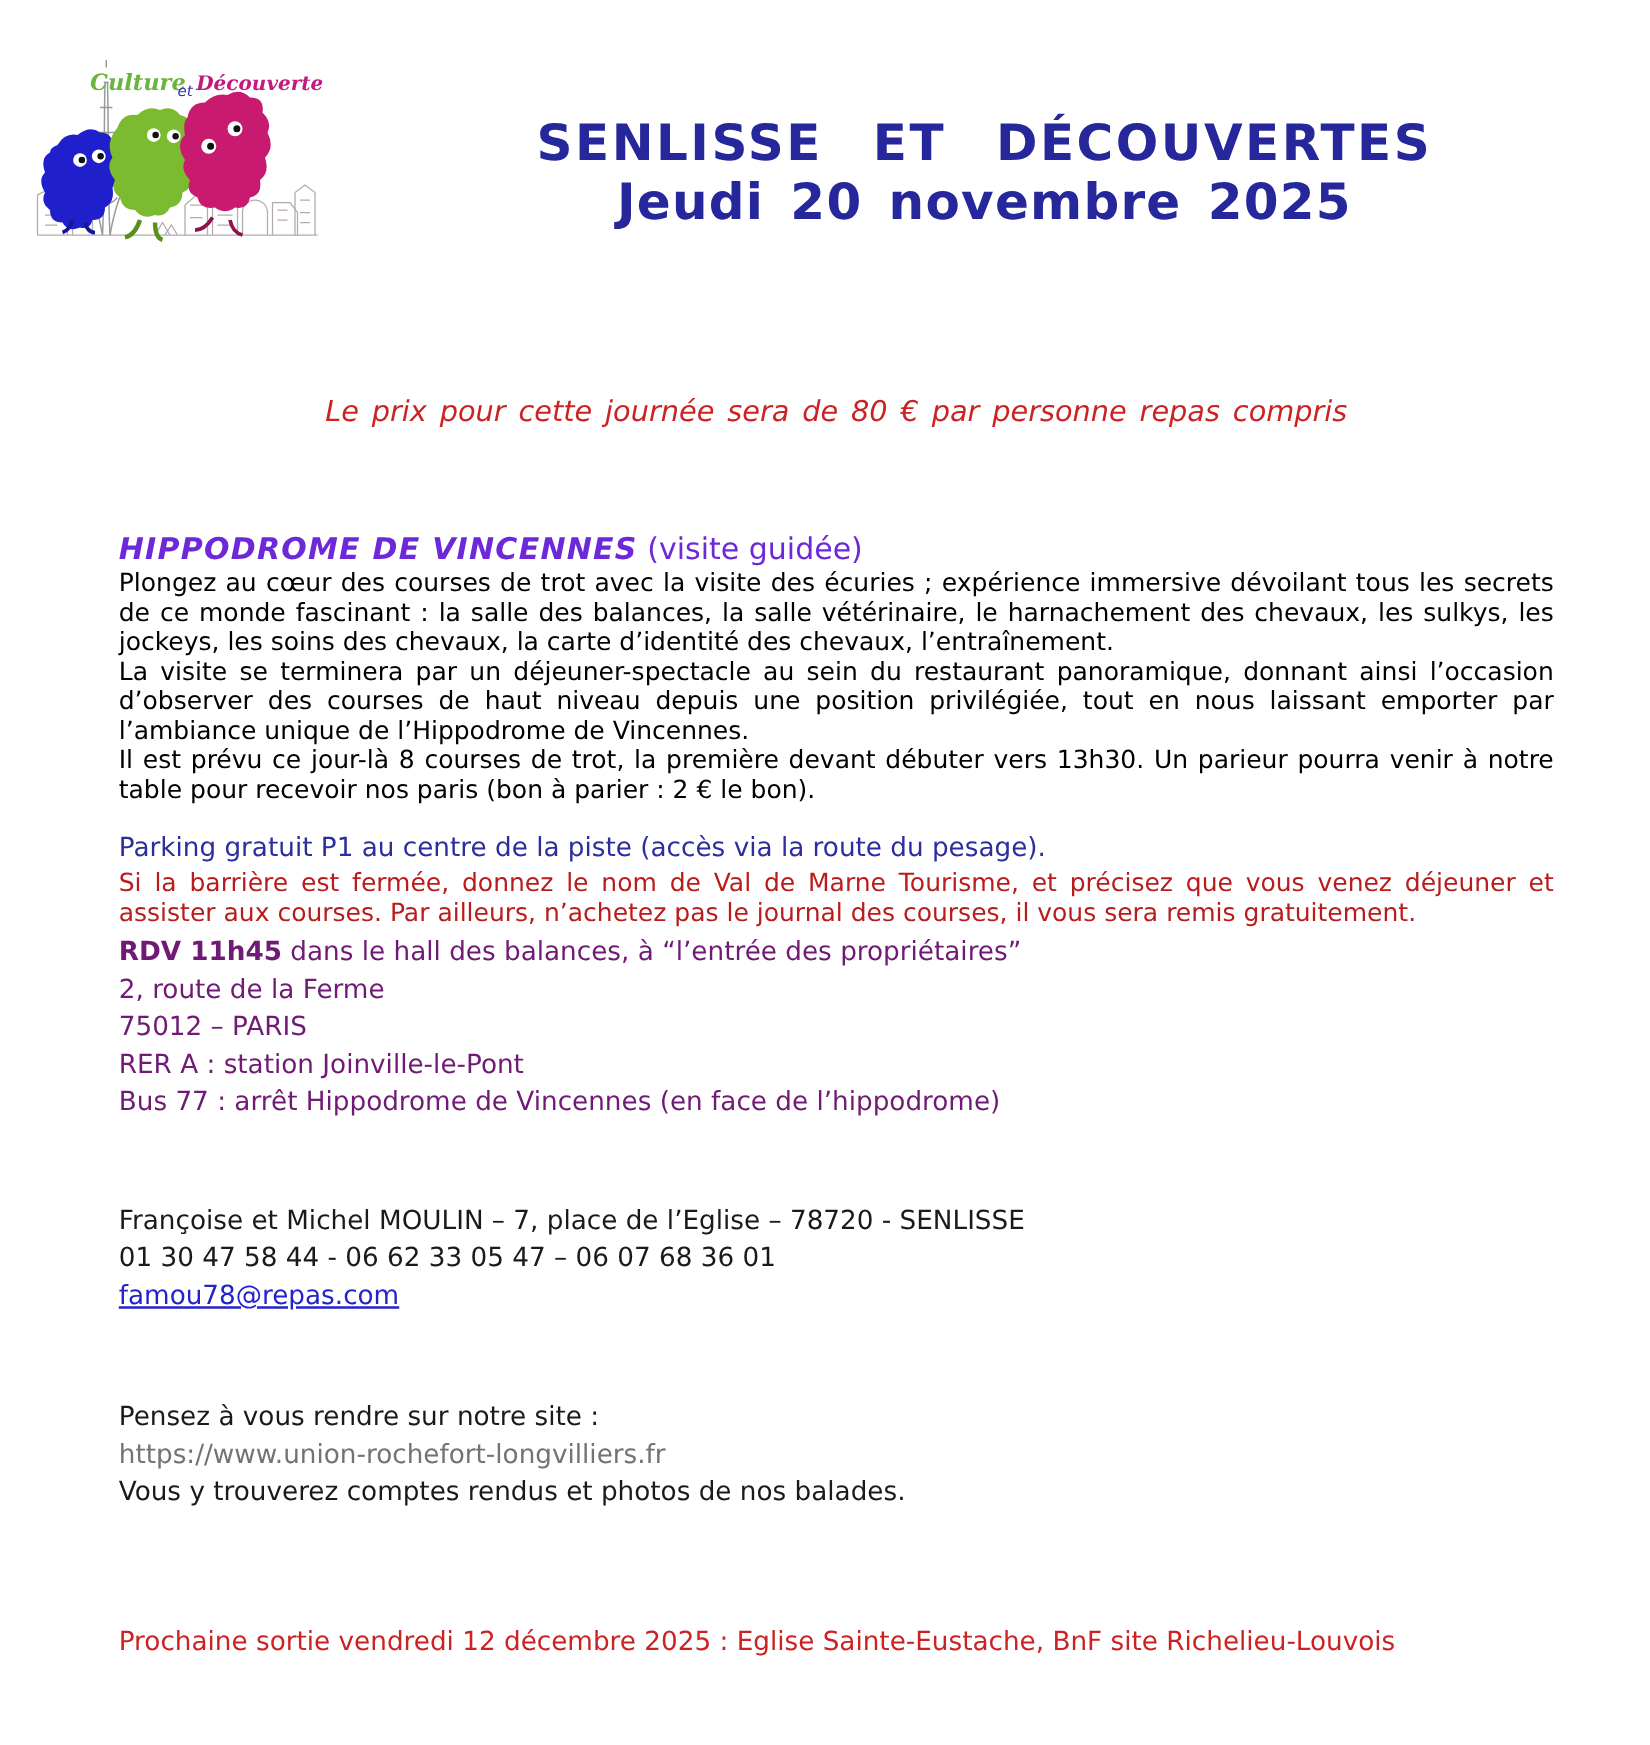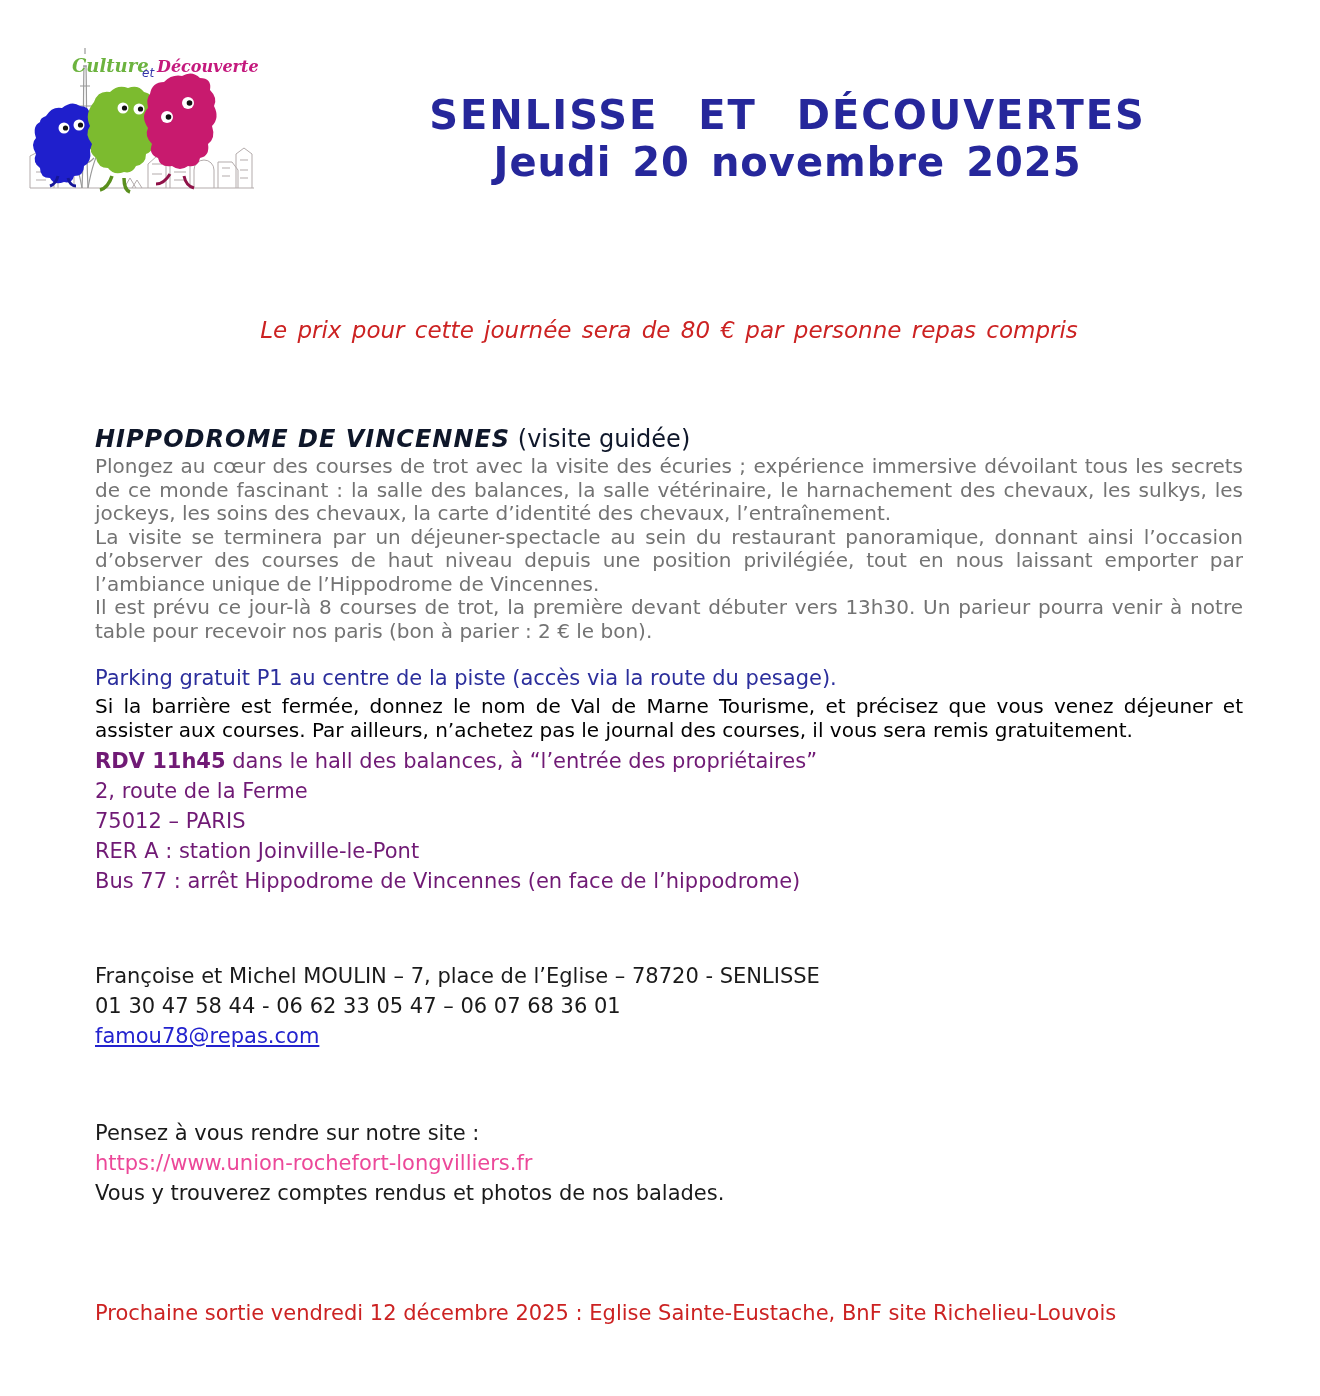--- a/index.html
+++ b/index.html
@@ -32,39 +32,39 @@
     color:#cc2222;
     font-style:italic;
     font-size:23px;
     line-height:28px;
     word-spacing:3px;
   }
   .event-heading {
     margin-top:80px;
     font-size:24px;
     line-height:31px;
-    color:#0f172a;
+    color:#6d28d9;
   }
   .event-heading .hd-main { font-weight:bold; font-style:italic; letter-spacing:1px; }
   .event-heading .hd-suffix { font-weight:normal; }
   .body-blue {
-    color:#737373;
+    color:#000000;
     font-size:20px;
     line-height:23.5px;
     text-align:justify;
   }
   .parking {
     margin-top:23px;
     color:#2b2e9c;
     font-size:21px;
     line-height:24px;
   }
   .warning {
     margin-top:4px;
-    color:#000000;
+    color:#b91c1c;
     font-size:20px;
     line-height:24px;
     text-align:justify;
   }
   .practical {
     margin-top:4px;
     color:#701a75;
     font-size:21px;
     line-height:30px;
   }
@@ -79,21 +79,21 @@
     color:#2323ce;
     text-decoration:underline;
     cursor:pointer;
   }
   .website {
     margin-top:67px;
     color:#1a1a1a;
     font-size:21px;
     line-height:30px;
   }
-  .url-link { color:#ec4899; text-decoration:none; cursor:pointer; }
+  .url-link { color:#737373; text-decoration:none; cursor:pointer; }
   .footer-line {
     margin-top:92px;
     color:#cc2222;
     font-size:21px;
     line-height:26px;
   }
   .logo-caption-culture { font-family:"DejaVu Serif",serif; font-style:italic; font-weight:bold; }
 </style>
 </head>
 <body>

